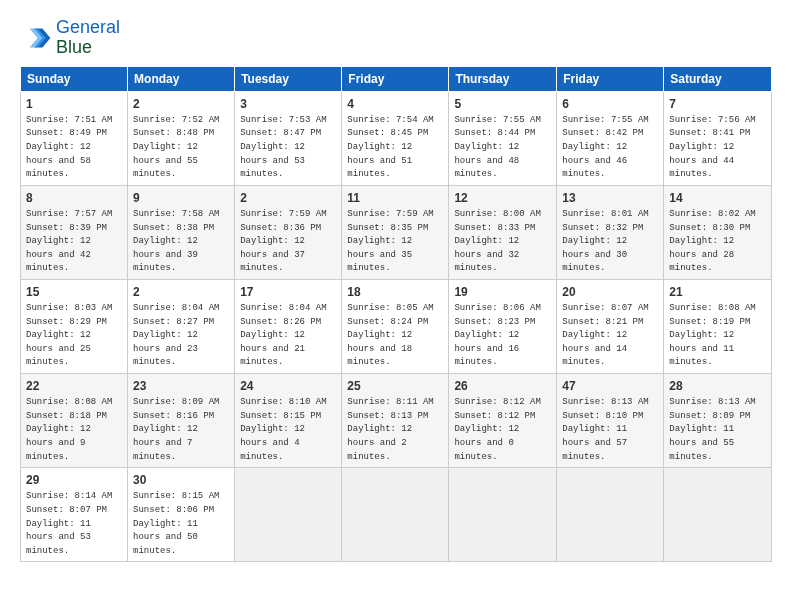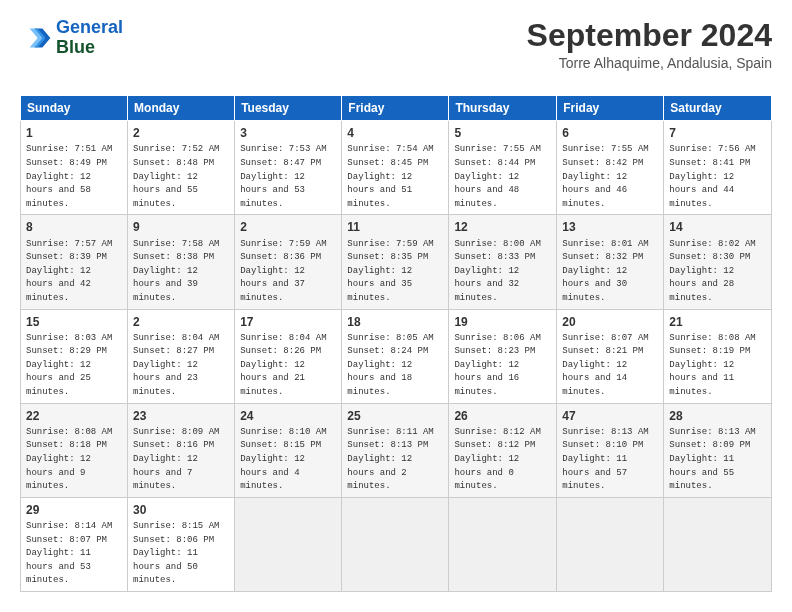--- a/index.html
+++ b/index.html
@@ -22,21 +22,21 @@
       align-items: flex-start;
       margin-bottom: 4px;
     }
     .logo {
       display: flex;
       align-items: center;
       gap: 4px;
     }
     .logo-text {
       font-size: 18px;
-      font-weight: bold;
+      font-weight: normal;
       color: #333;
       line-height: 1.1;
     }
     .logo-text span {
       color: #1565c0;
     }
     .logo-icon {
       width: 32px;
       height: 32px;
     }
@@ -50,21 +50,21 @@
       line-height: 1.1;
     }
     .subtitle {
       font-size: 14px;
       color: #555;
       margin-top: 2px;
     }
     .calendar {
       width: 100%;
       border-collapse: collapse;
-      margin-top: 24px;
+      margin-top: 8px;
       font-size: 9.5px;
     }
     .calendar thead th {
       background-color: #1565c0;
       color: #fff;
       text-align: left;
       padding: 5px 6px;
       font-size: 12px;
       font-weight: bold;
       border: 1px solid #fff;
@@ -107,24 +107,20 @@
       <svg class="logo-icon" viewBox="0 0 40 40">
         <rect x="0" y="0" width="40" height="40" fill="white"></rect>
         <polygon points="28,8 38,20 28,32 18,32 28,20 18,8" fill="#1565c0"></polygon>
         <polygon points="22,8 32,20 22,32 12,32 22,20 12,8" fill="#42a5f5" opacity="0.7"></polygon>
       </svg>
       <div class="logo-text">
         <div><span>General</span></div>
         <div><span style="color:#14532d">Blue</span></div>
       </div>
     </div>
-    <div class="title-block">
-      <div class="month-title">September 2024</div>
-      <div class="subtitle">Torre Alhaquime, Andalusia, Spain</div>
-    </div>
   </div>
 
   <table class="calendar">
     <thead>
       <tr>
       <th>Sunday</th>
           <th>Monday</th>
           <th>Tuesday</th>
           <th>Friday</th>
           <th>Thursday</th>

